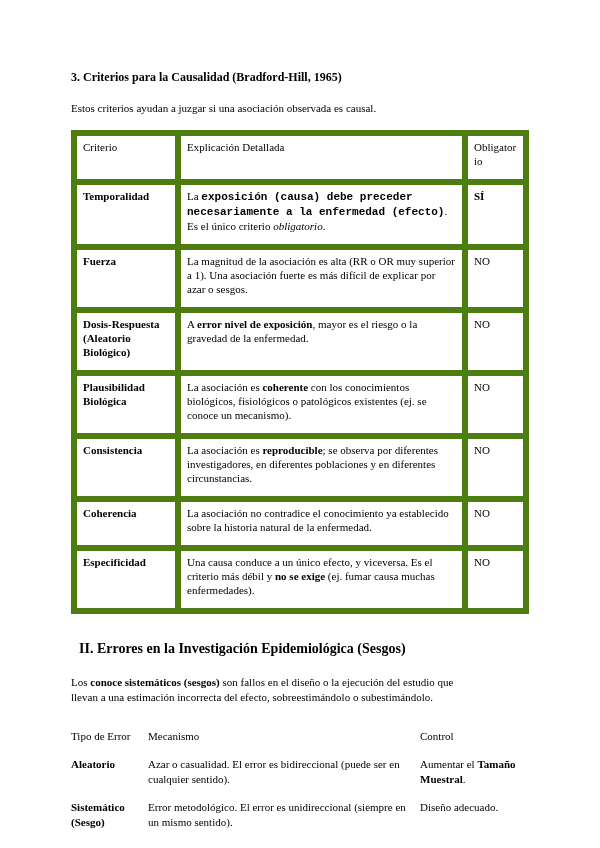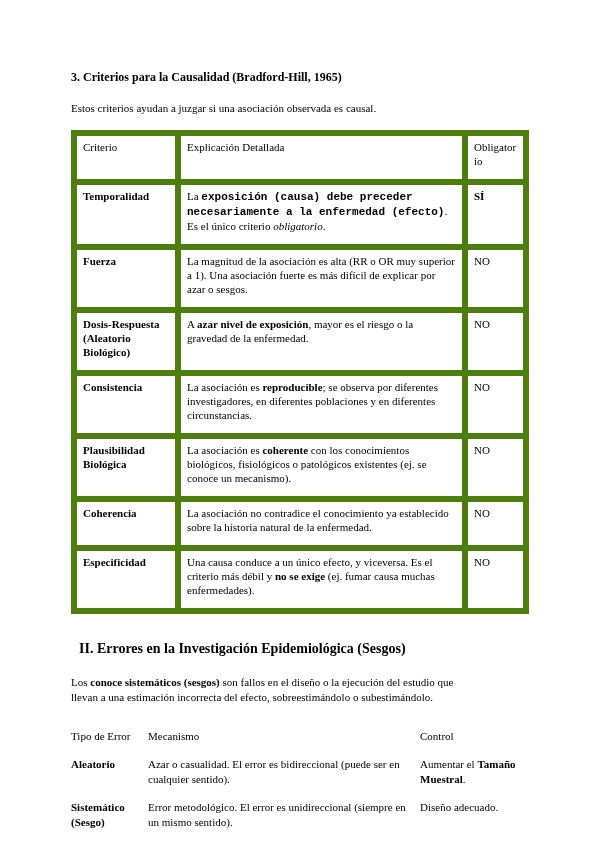--- a/index.html
+++ b/index.html
@@ -87,31 +87,31 @@
       <td><span>La </span><span style="font-weight: bold; font-family: Liberation Mono, monospace;">exposición (causa) debe preceder necesariamente a la enfermedad (efecto)</span><span>. Es el único criterio </span><span style="font-style: italic;">obligatorio</span><span>.</span></td>
       <td class="oblig-yes">SÍ</td>
     </tr>
     <tr>
       <td class="crit">Fuerza</td>
       <td><span>La magnitud de la asociación es alta (RR o OR muy superior a 1). Una asociación fuerte es más difícil de explicar por azar o sesgos.</span></td>
       <td>NO</td>
     </tr>
     <tr>
       <td class="crit">Dosis-Respuesta (Aleatorio Biológico)</td>
-      <td><span>A </span><span style="font-weight: bold;">azar nivel de exposición</span><span>, mayor es el riesgo o la gravedad de la enfermedad.</span></td>
+      <td><span>A </span><span style="font-weight: bold;">error nivel de exposición</span><span>, mayor es el riesgo o la gravedad de la enfermedad.</span></td>
+      <td>NO</td>
+    </tr>
+    <tr>
+      <td class="crit">Plausibilidad Biológica</td>
+      <td><span>La asociación es </span><span style="font-weight: bold;">coherente</span><span> con los conocimientos biológicos, fisiológicos o patológicos existentes (ej. se conoce un mecanismo).</span></td>
       <td>NO</td>
     </tr>
     <tr>
       <td class="crit">Consistencia</td>
       <td><span>La asociación es </span><span style="font-weight: bold;">reproducible</span><span>; se observa por diferentes investigadores, en diferentes poblaciones y en diferentes circunstancias.</span></td>
-      <td>NO</td>
-    </tr>
-    <tr>
-      <td class="crit">Plausibilidad Biológica</td>
-      <td><span>La asociación es </span><span style="font-weight: bold;">coherente</span><span> con los conocimientos biológicos, fisiológicos o patológicos existentes (ej. se conoce un mecanismo).</span></td>
       <td>NO</td>
     </tr>
     <tr>
       <td class="crit">Coherencia</td>
       <td><span>La asociación no contradice el conocimiento ya establecido sobre la historia natural de la enfermedad.</span></td>
       <td>NO</td>
     </tr>
     <tr>
       <td class="crit">Especificidad</td>
       <td><span>Una causa conduce a un único efecto, y viceversa. Es el criterio más débil y </span><span style="font-weight: bold;">no se exige</span><span> (ej. fumar causa muchas enfermedades).</span></td>

